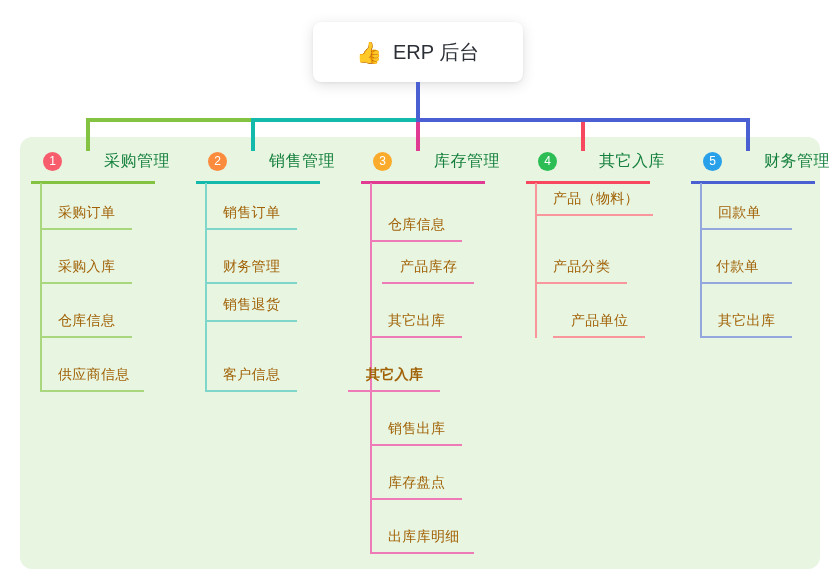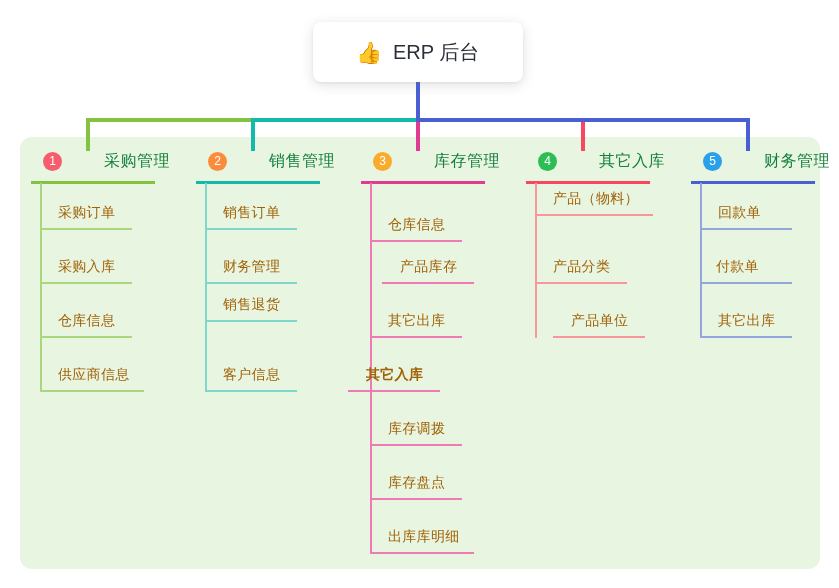--- a/index.html
+++ b/index.html
@@ -81,21 +81,21 @@
       <div class="item" style="left: 205px; top: 364px; border-bottom-color: rgb(127, 214, 203);">客户信息</div>
       <div class="branch-header" style="left: 361px; top: 151px; border-bottom-color: rgb(225, 58, 146);">
         <span class="badge" style="background: rgb(251, 171, 44);">3</span>
         <span class="branch-label">库存管理</span>
       </div>
       <div class="sub-vline" style="left: 370px; top: 183px; height: 371px; background: rgb(239, 122, 184);"></div>
       <div class="item" style="left: 370px; top: 214px; border-bottom-color: rgb(239, 122, 184);">仓库信息</div>
       <div class="item" style="left: 382px; top: 256px; border-bottom-color: rgb(239, 122, 184);">产品库存</div>
       <div class="item" style="left: 370px; top: 310px; border-bottom-color: rgb(239, 122, 184);">其它出库</div>
       <div class="item" style="left: 348px; top: 364px; border-bottom-color: rgb(239, 122, 184); font-weight: bold;">其它入库</div>
-      <div class="item" style="left: 370px; top: 418px; border-bottom-color: rgb(239, 122, 184);">库存调拨</div>
+      <div class="item" style="left: 370px; top: 418px; border-bottom-color: rgb(239, 122, 184);">销售出库</div>
       <div class="item" style="left: 370px; top: 472px; border-bottom-color: rgb(239, 122, 184);">库存盘点</div>
       <div class="item" style="left: 370px; top: 526px; border-bottom-color: rgb(239, 122, 184);">出库库明细</div>
       <div class="branch-header" style="left: 526px; top: 151px; border-bottom-color: rgb(247, 72, 95);">
         <span class="badge" style="background: rgb(44, 189, 85);">4</span>
         <span class="branch-label">其它入库</span>
       </div>
       <div class="sub-vline" style="left: 535px; top: 183px; height: 155px; background: rgb(249, 150, 155);"></div>
       <div class="item" style="left: 535px; top: 188px; border-bottom-color: rgb(249, 150, 155);">产品（物料）</div>
       <div class="item" style="left: 535px; top: 256px; border-bottom-color: rgb(249, 150, 155);">产品分类</div>
       <div class="item" style="left: 553px; top: 310px; border-bottom-color: rgb(249, 150, 155); text-align: center;">产品单位</div>

